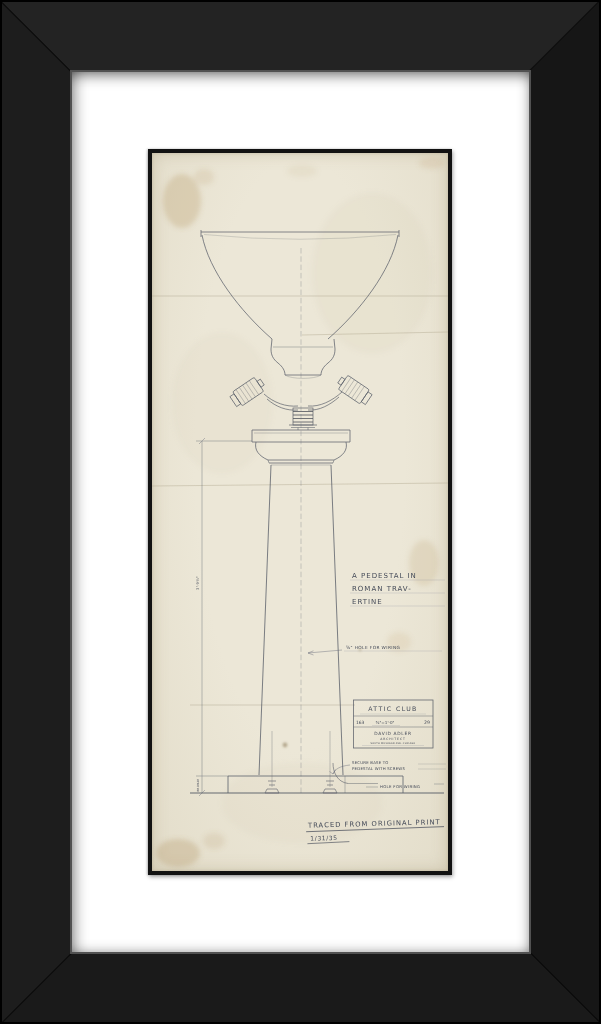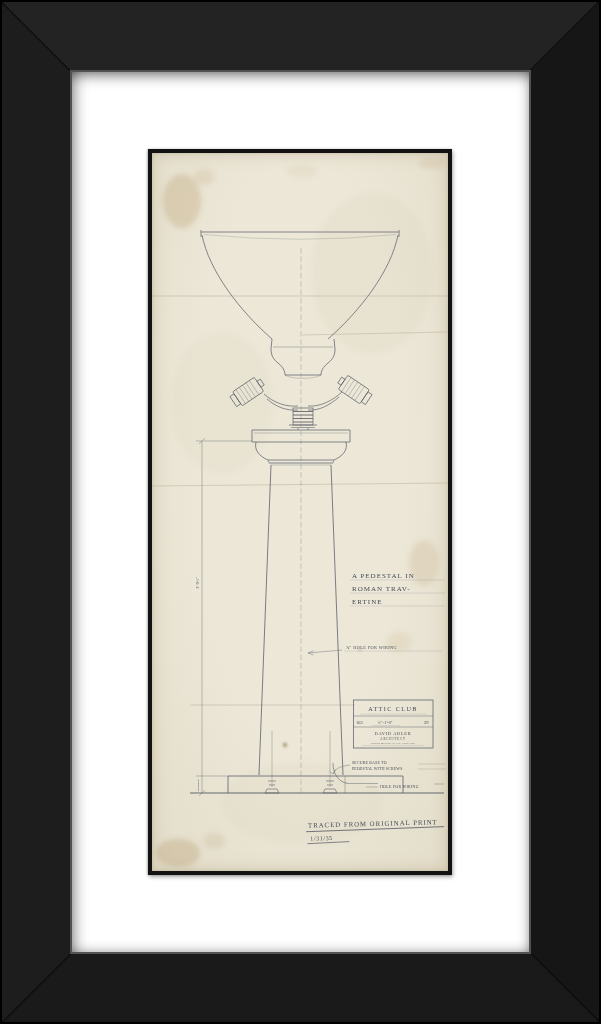--- a/index.html
+++ b/index.html
@@ -29,21 +29,20 @@
       inset 0 12px 14px -9px rgba(0,0,0,.55),
       inset 12px 0 14px -9px rgba(0,0,0,.42),
       inset -10px 0 12px -9px rgba(0,0,0,.30),
       inset 0 -10px 12px -9px rgba(0,0,0,.28);
   }
 
   
   .art{
     position:absolute;left:148px;top:149px;width:304px;height:726px;background:#121212;
     box-shadow:1px 2px 4px rgba(0,0,0,.35), -1px 0 2px rgba(0,0,0,.2);
-    font-family:Liberation Serif, serif;
   }
   .paper{
     position:absolute;left:4px;top:4px;width:296px;height:718px;
     background:radial-gradient(ellipse at 50% 42%, #ece7d7 50%, #e3ddca 100%);
     box-shadow:inset 0 0 16px rgba(150,133,95,.30), inset 0 0 3px rgba(120,105,70,.25);
   }
   .paper svg{position:absolute;left:0;top:0;}
   text{fill:#444a58;}
 </style>
 </head>

